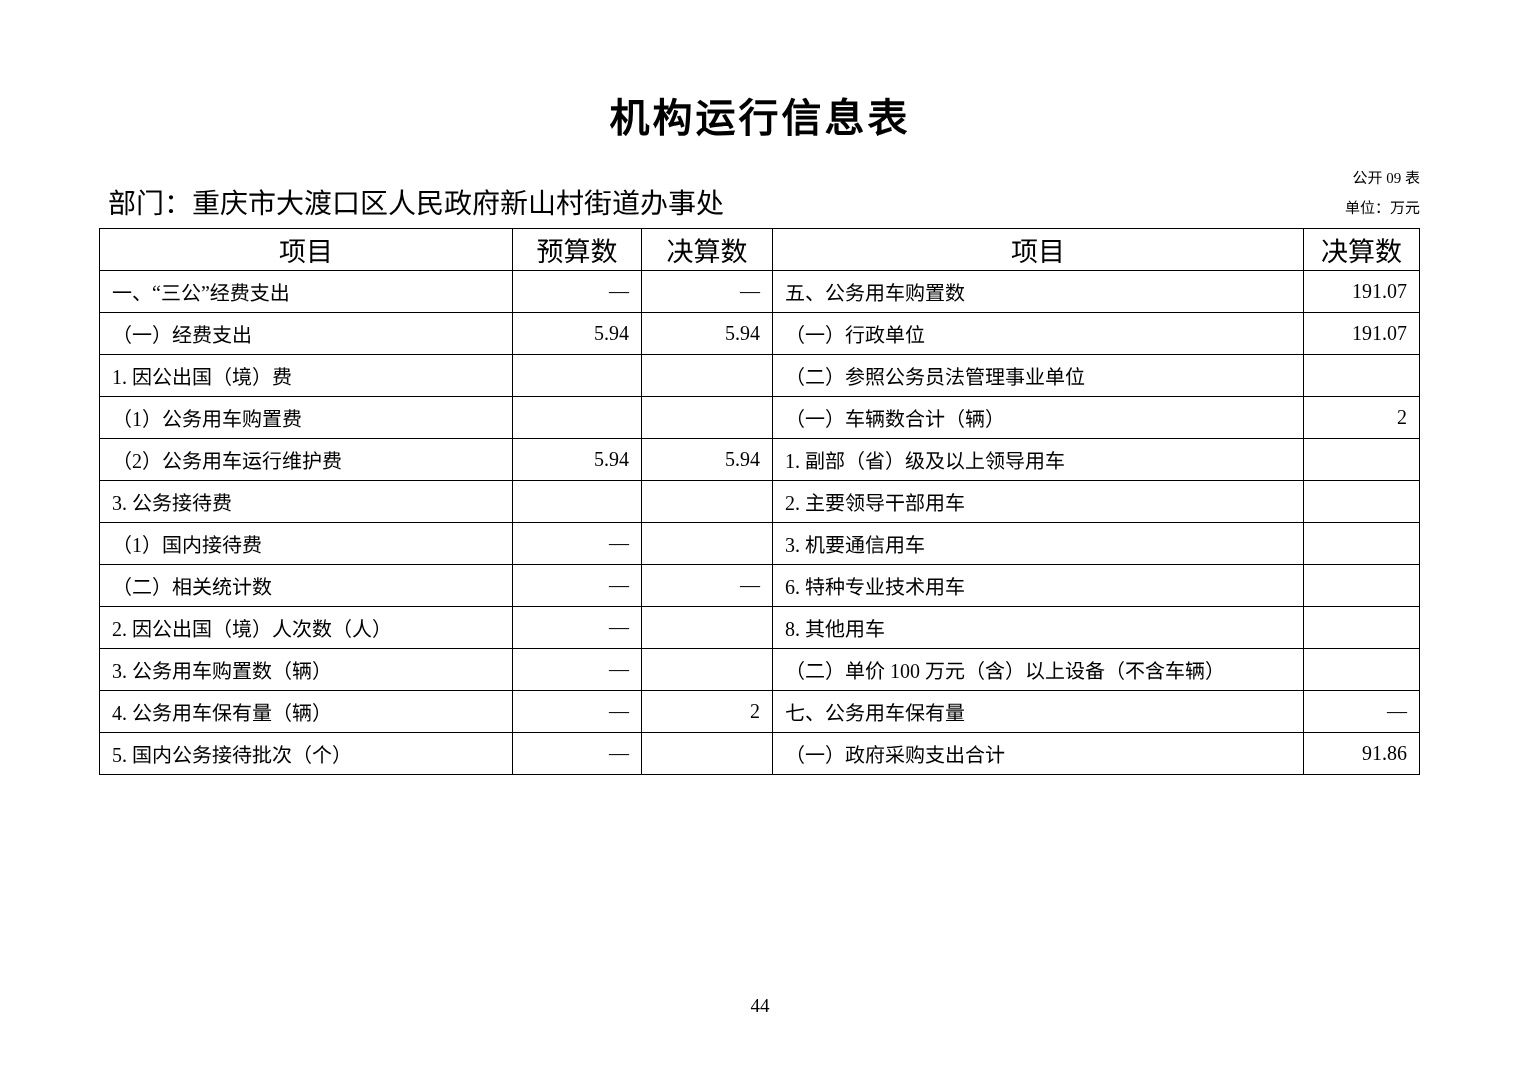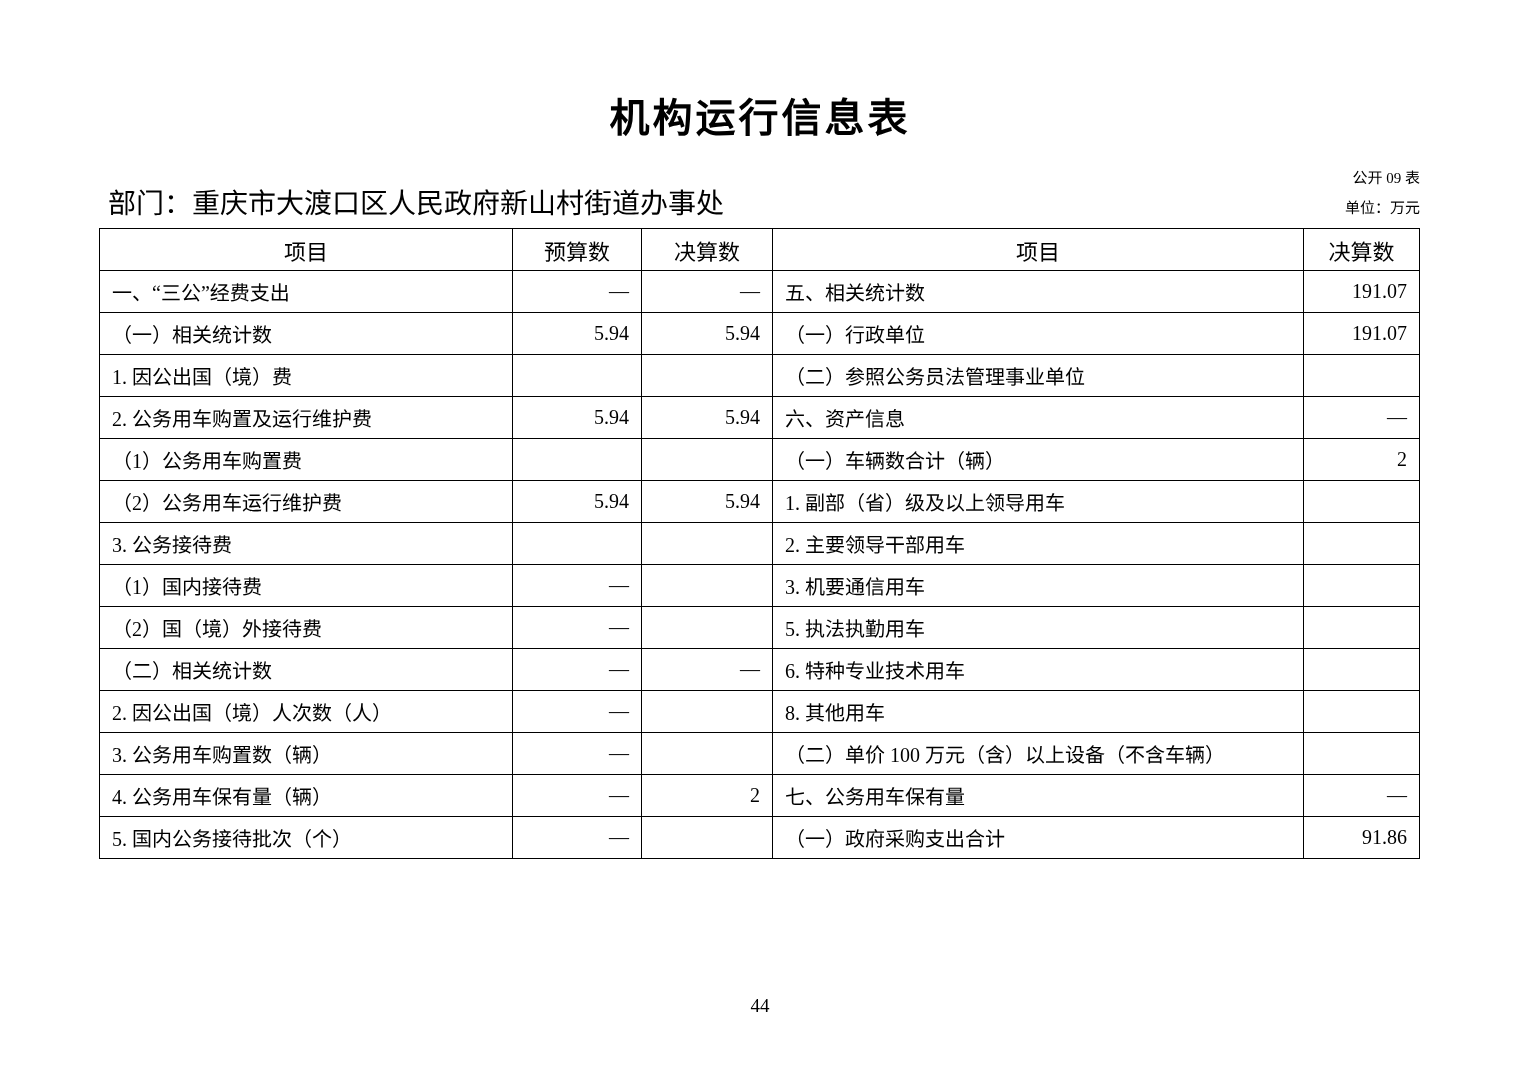--- a/index.html
+++ b/index.html
@@ -76,21 +76,21 @@
     height: 41px;
     padding: 0 12px;
     font-size: 20px;
     font-weight: normal;
     vertical-align: middle;
     overflow: hidden;
     white-space: nowrap;
   }
   table.grid thead th {
     text-align: center;
-    font-size: 22px;
+    font-size: 27px;
   }
   
   col.c-item-l  { width: 413px; }
   col.c-bud     { width: 129px; }
   col.c-fin     { width: 131px; }
   col.c-item-r  { width: 531px; }
   col.c-fin-r   { width: 116px; }
 
   td.num {
     text-align: right;
@@ -147,45 +147,38 @@
           <th>决算数</th>
           <th>项目</th>
           <th>决算数</th>
         </tr>
       </thead>
       <tbody id="tbody">
           <tr>
             <td class="lbl ind0 bold">一、“三公”经费支出</td>
             <td class="num">—</td>
             <td class="num">—</td>
-            <td class="lbl ind0 bold">五、相关统计数</td>
+            <td class="lbl ind0 bold">五、公务用车购置数</td>
             <td class="num bold">191.07</td>
           </tr>
           <tr>
-            <td class="lbl ind1">（一）相关统计数</td>
+            <td class="lbl ind1">（一）经费支出</td>
             <td class="num">5.94</td>
             <td class="num">5.94</td>
             <td class="lbl ind1">（一）行政单位</td>
             <td class="num">191.07</td>
           </tr>
           <tr>
             <td class="lbl ind1">1. 因公出国（境）费</td>
             <td class="num"></td>
             <td class="num"></td>
             <td class="lbl ind1">（二）参照公务员法管理事业单位</td>
             <td class="num"></td>
           </tr>
           <tr>
-            <td class="lbl ind1">2. 公务用车购置及运行维护费</td>
-            <td class="num">5.94</td>
-            <td class="num">5.94</td>
-            <td class="lbl ind0 bold">六、资产信息</td>
-            <td class="num">—</td>
-          </tr>
-          <tr>
             <td class="lbl ind2">（1）公务用车购置费</td>
             <td class="num"></td>
             <td class="num"></td>
             <td class="lbl ind1">（一）车辆数合计（辆）</td>
             <td class="num">2</td>
           </tr>
           <tr>
             <td class="lbl ind2">（2）公务用车运行维护费</td>
             <td class="num">5.94</td>
             <td class="num">5.94</td>
@@ -197,27 +190,20 @@
             <td class="num"></td>
             <td class="num"></td>
             <td class="lbl ind2">2. 主要领导干部用车</td>
             <td class="num"></td>
           </tr>
           <tr>
             <td class="lbl ind2">（1）国内接待费</td>
             <td class="num">—</td>
             <td class="num"></td>
             <td class="lbl ind2">3. 机要通信用车</td>
-            <td class="num"></td>
-          </tr>
-          <tr>
-            <td class="lbl ind2">（2）国（境）外接待费</td>
-            <td class="num">—</td>
-            <td class="num"></td>
-            <td class="lbl ind2">5. 执法执勤用车</td>
             <td class="num"></td>
           </tr>
           <tr>
             <td class="lbl ind1">（二）相关统计数</td>
             <td class="num">—</td>
             <td class="num">—</td>
             <td class="lbl ind2">6. 特种专业技术用车</td>
             <td class="num"></td>
           </tr>
           <tr>

